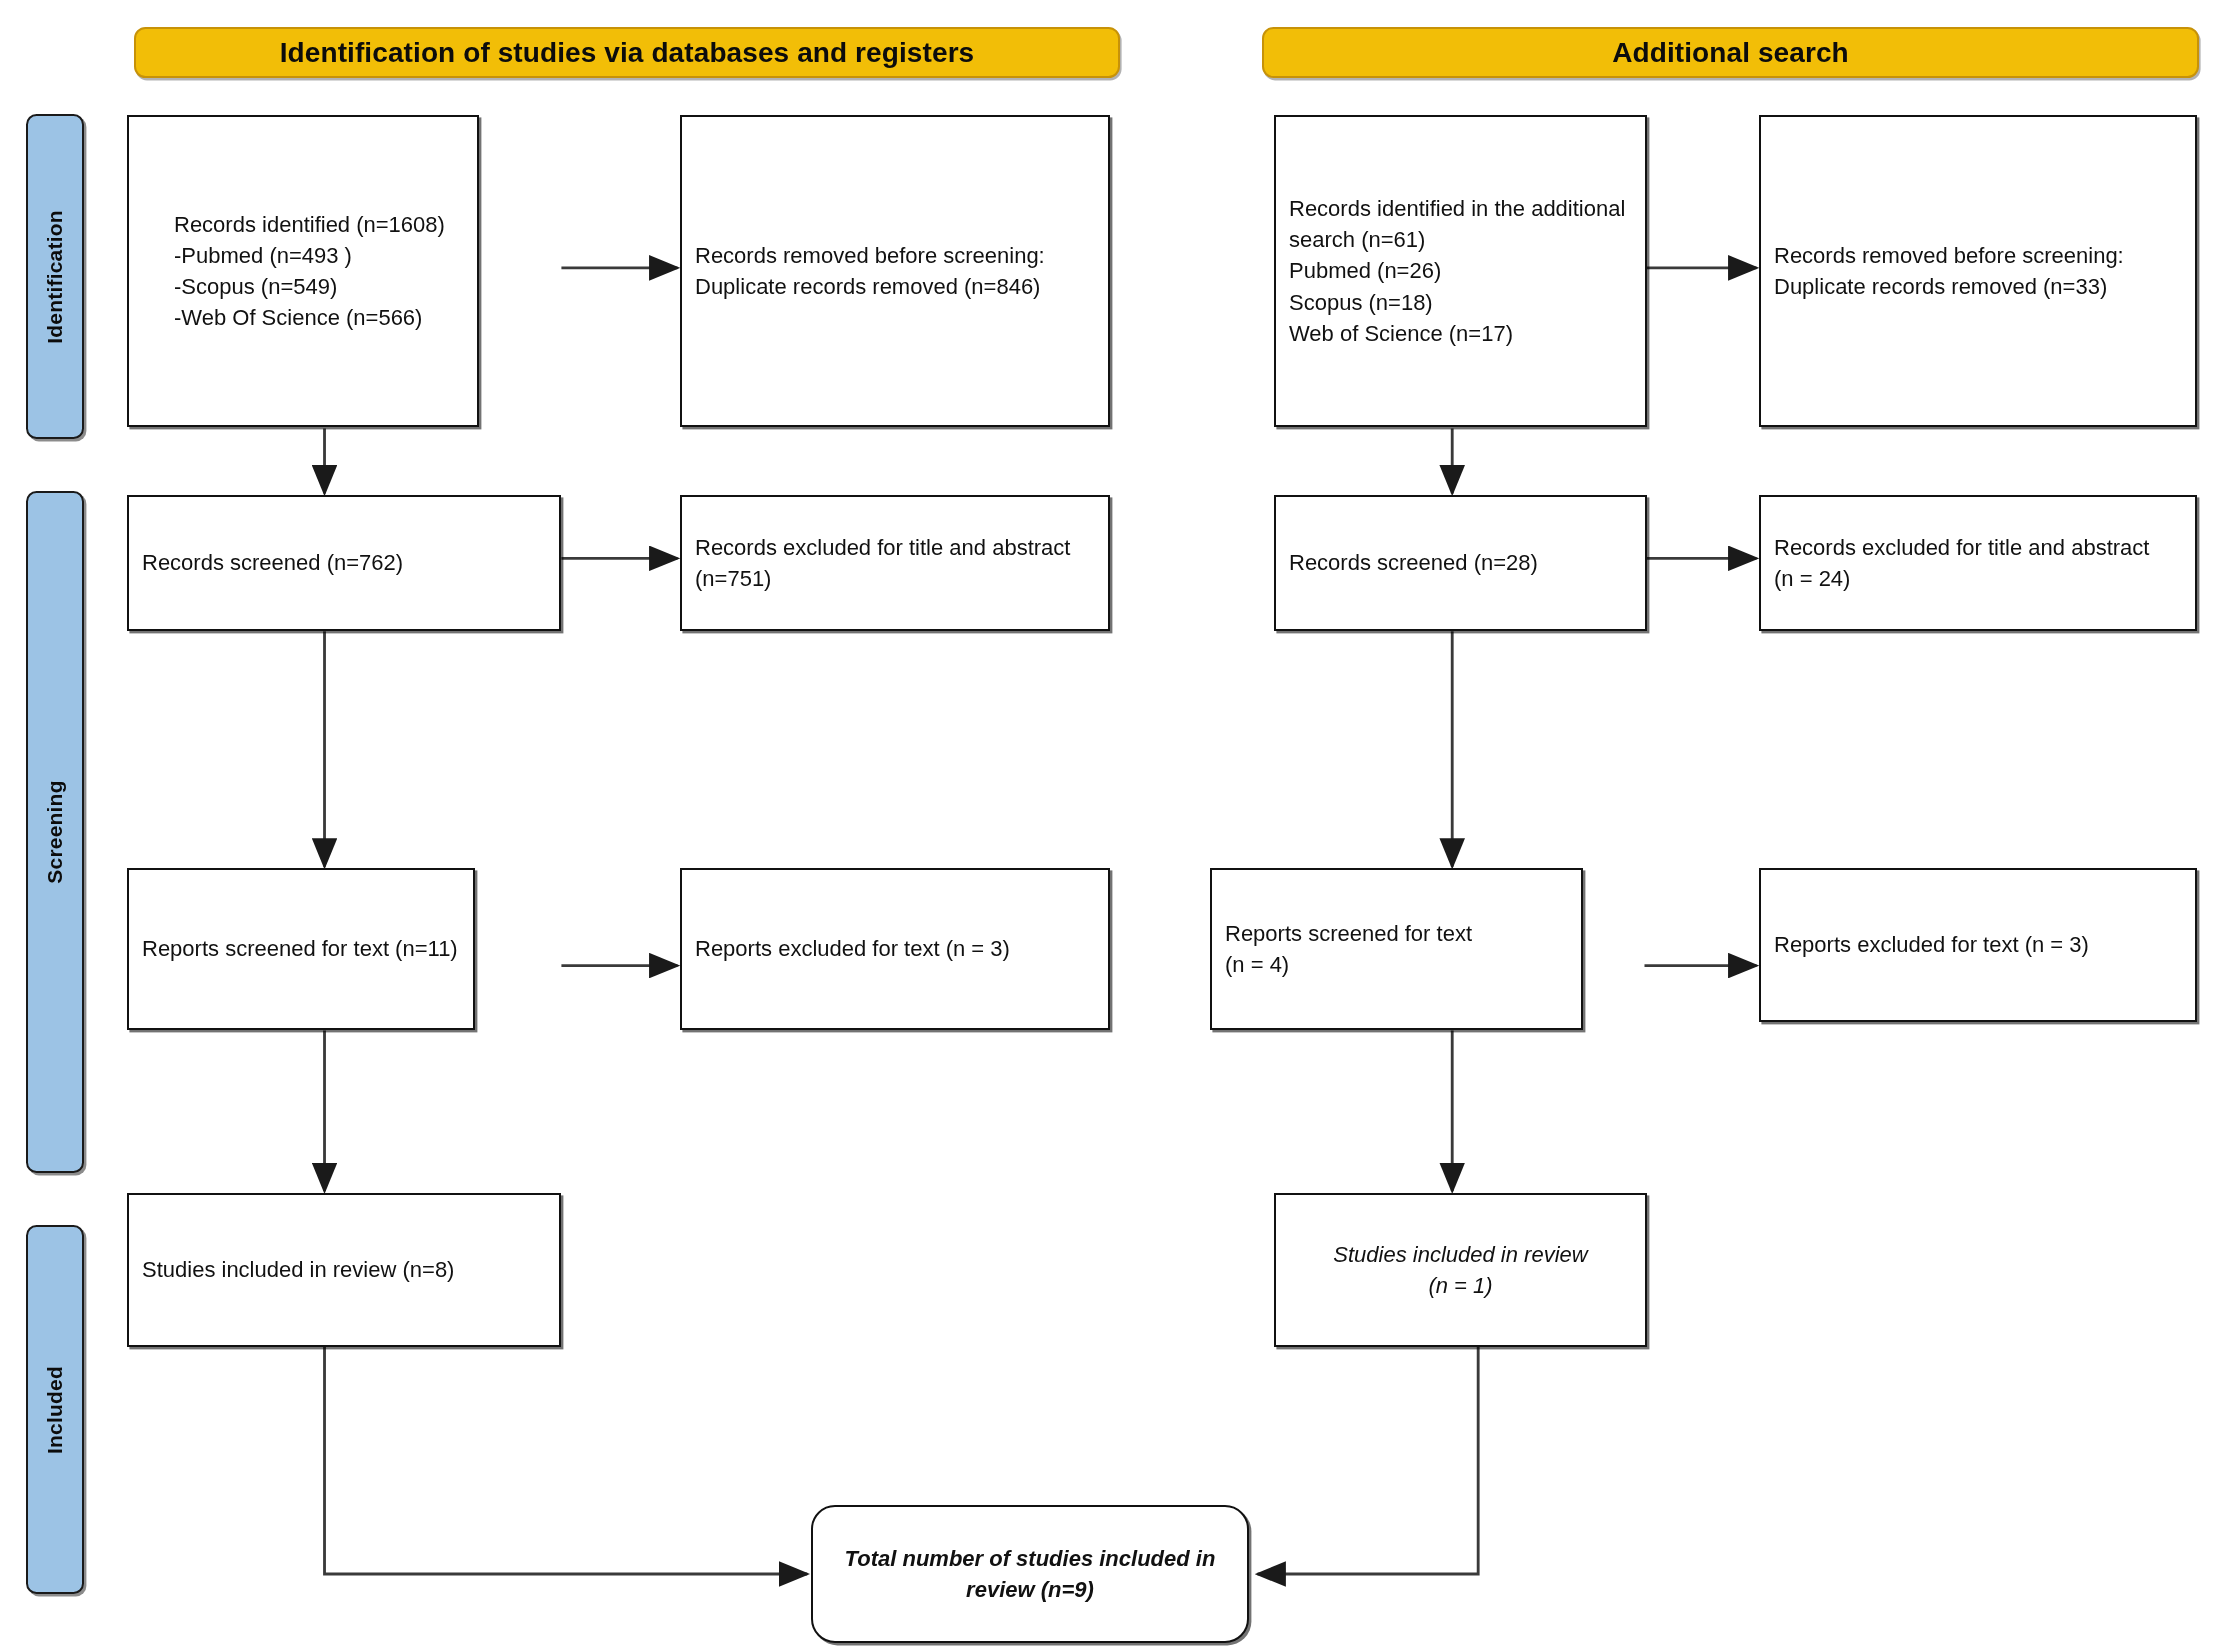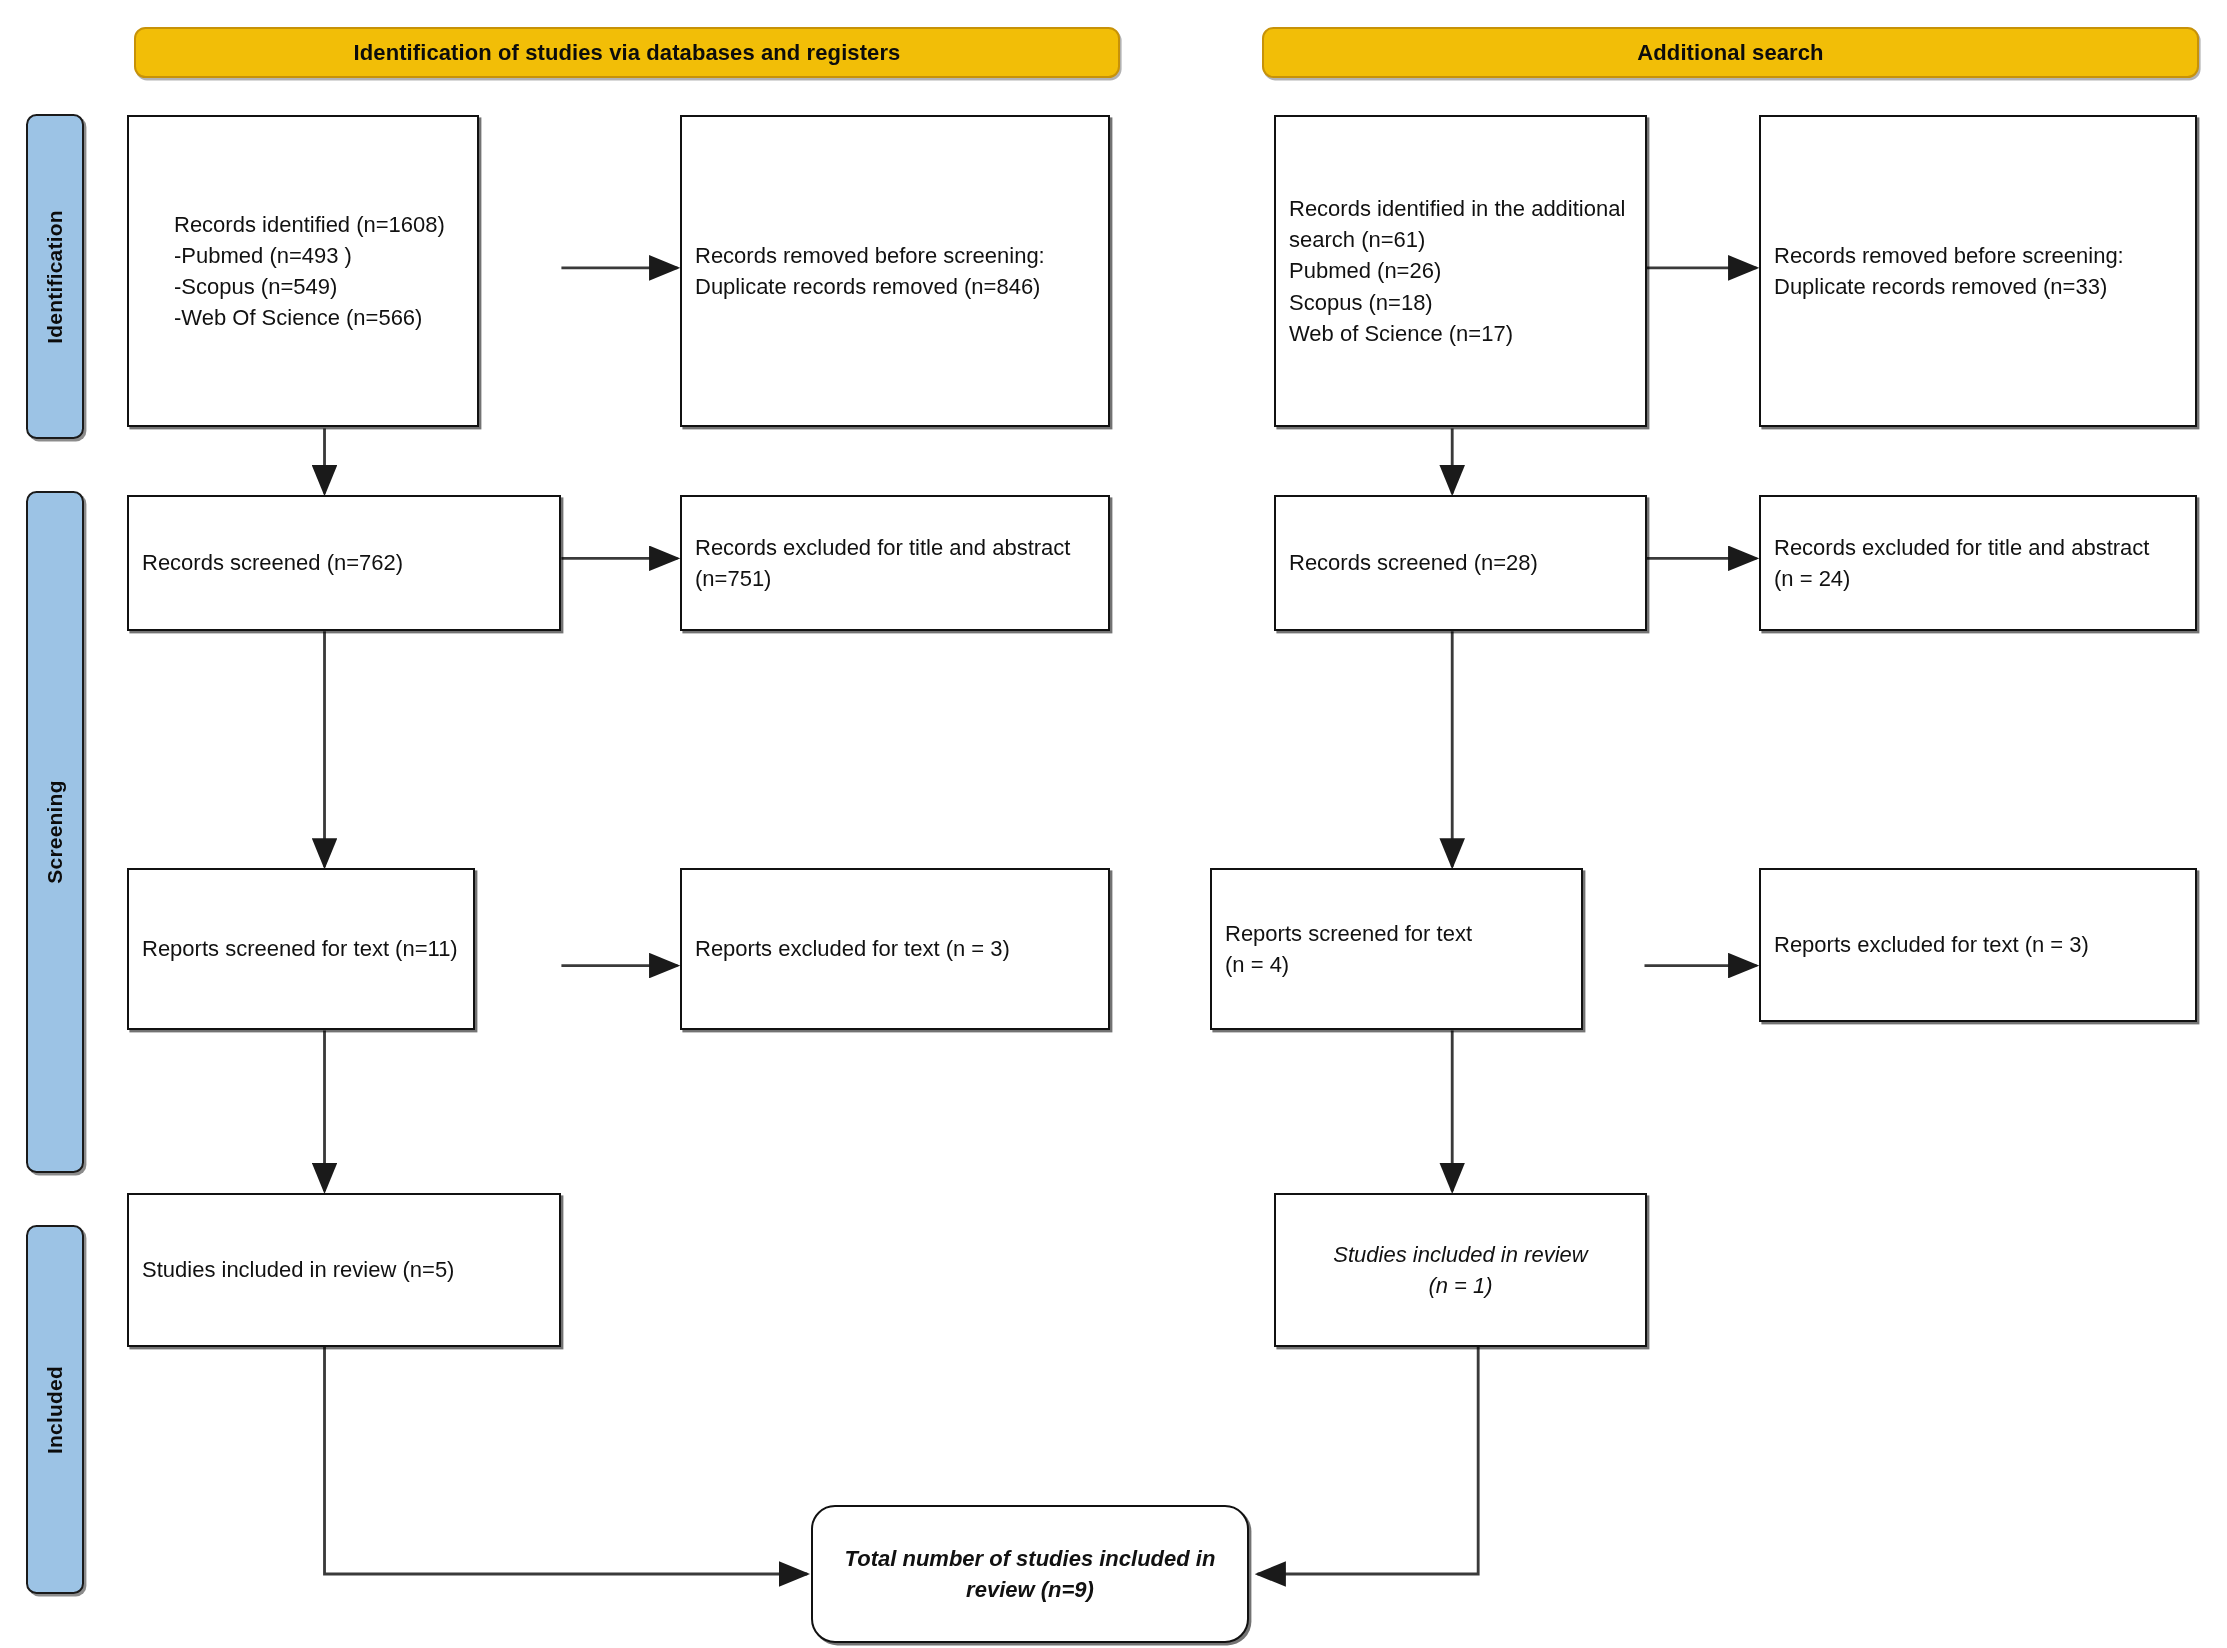--- a/index.html
+++ b/index.html
@@ -34,21 +34,21 @@
     position: absolute;
     box-sizing: border-box;
     background: #F2BE07;
     border: 2.4px solid #C79208;
     border-radius: 11.4px;
     display: flex;
     align-items: center;
     justify-content: center;
     color: #0c0c0c;
     font-weight: bold;
-    font-size: 22px;
+    font-size: 28px;
     letter-spacing: 0.1px;
     box-shadow: 1.6px 2.4px 0 rgba(0,0,0,.30);
   }
 
   
   .stage-pill {
     position: absolute;
     box-sizing: border-box;
     background: #9CC3E5;
     border: 2.4px solid #1a1a1a;
@@ -159,21 +159,21 @@
 
   <div class="node" style="left:127px; top:868px; width:348px; height:162px;">
     <div class="node-text">Reports screened for text (n=11)</div>
   </div>
 
   <div class="node" style="left:680px; top:868px; width:430px; height:162px;">
     <div class="node-text">Reports excluded for text (n = 3)</div>
   </div>
 
   <div class="node" style="left:127px; top:1193px; width:434px; height:154px;">
-    <div class="node-text">Studies included in review (n=5)</div>
+    <div class="node-text">Studies included in review (n=8)</div>
   </div>
 
   <div class="node" style="left:1274px; top:115px; width:373px; height:312px;">
     <div class="node-text">Records identified in the additional search (n=61)
 Pubmed (n=26)
 Scopus (n=18)
 Web of Science (n=17)</div>
   </div>
 
   <div class="node" style="left:1759px; top:115px; width:438px; height:312px;">

